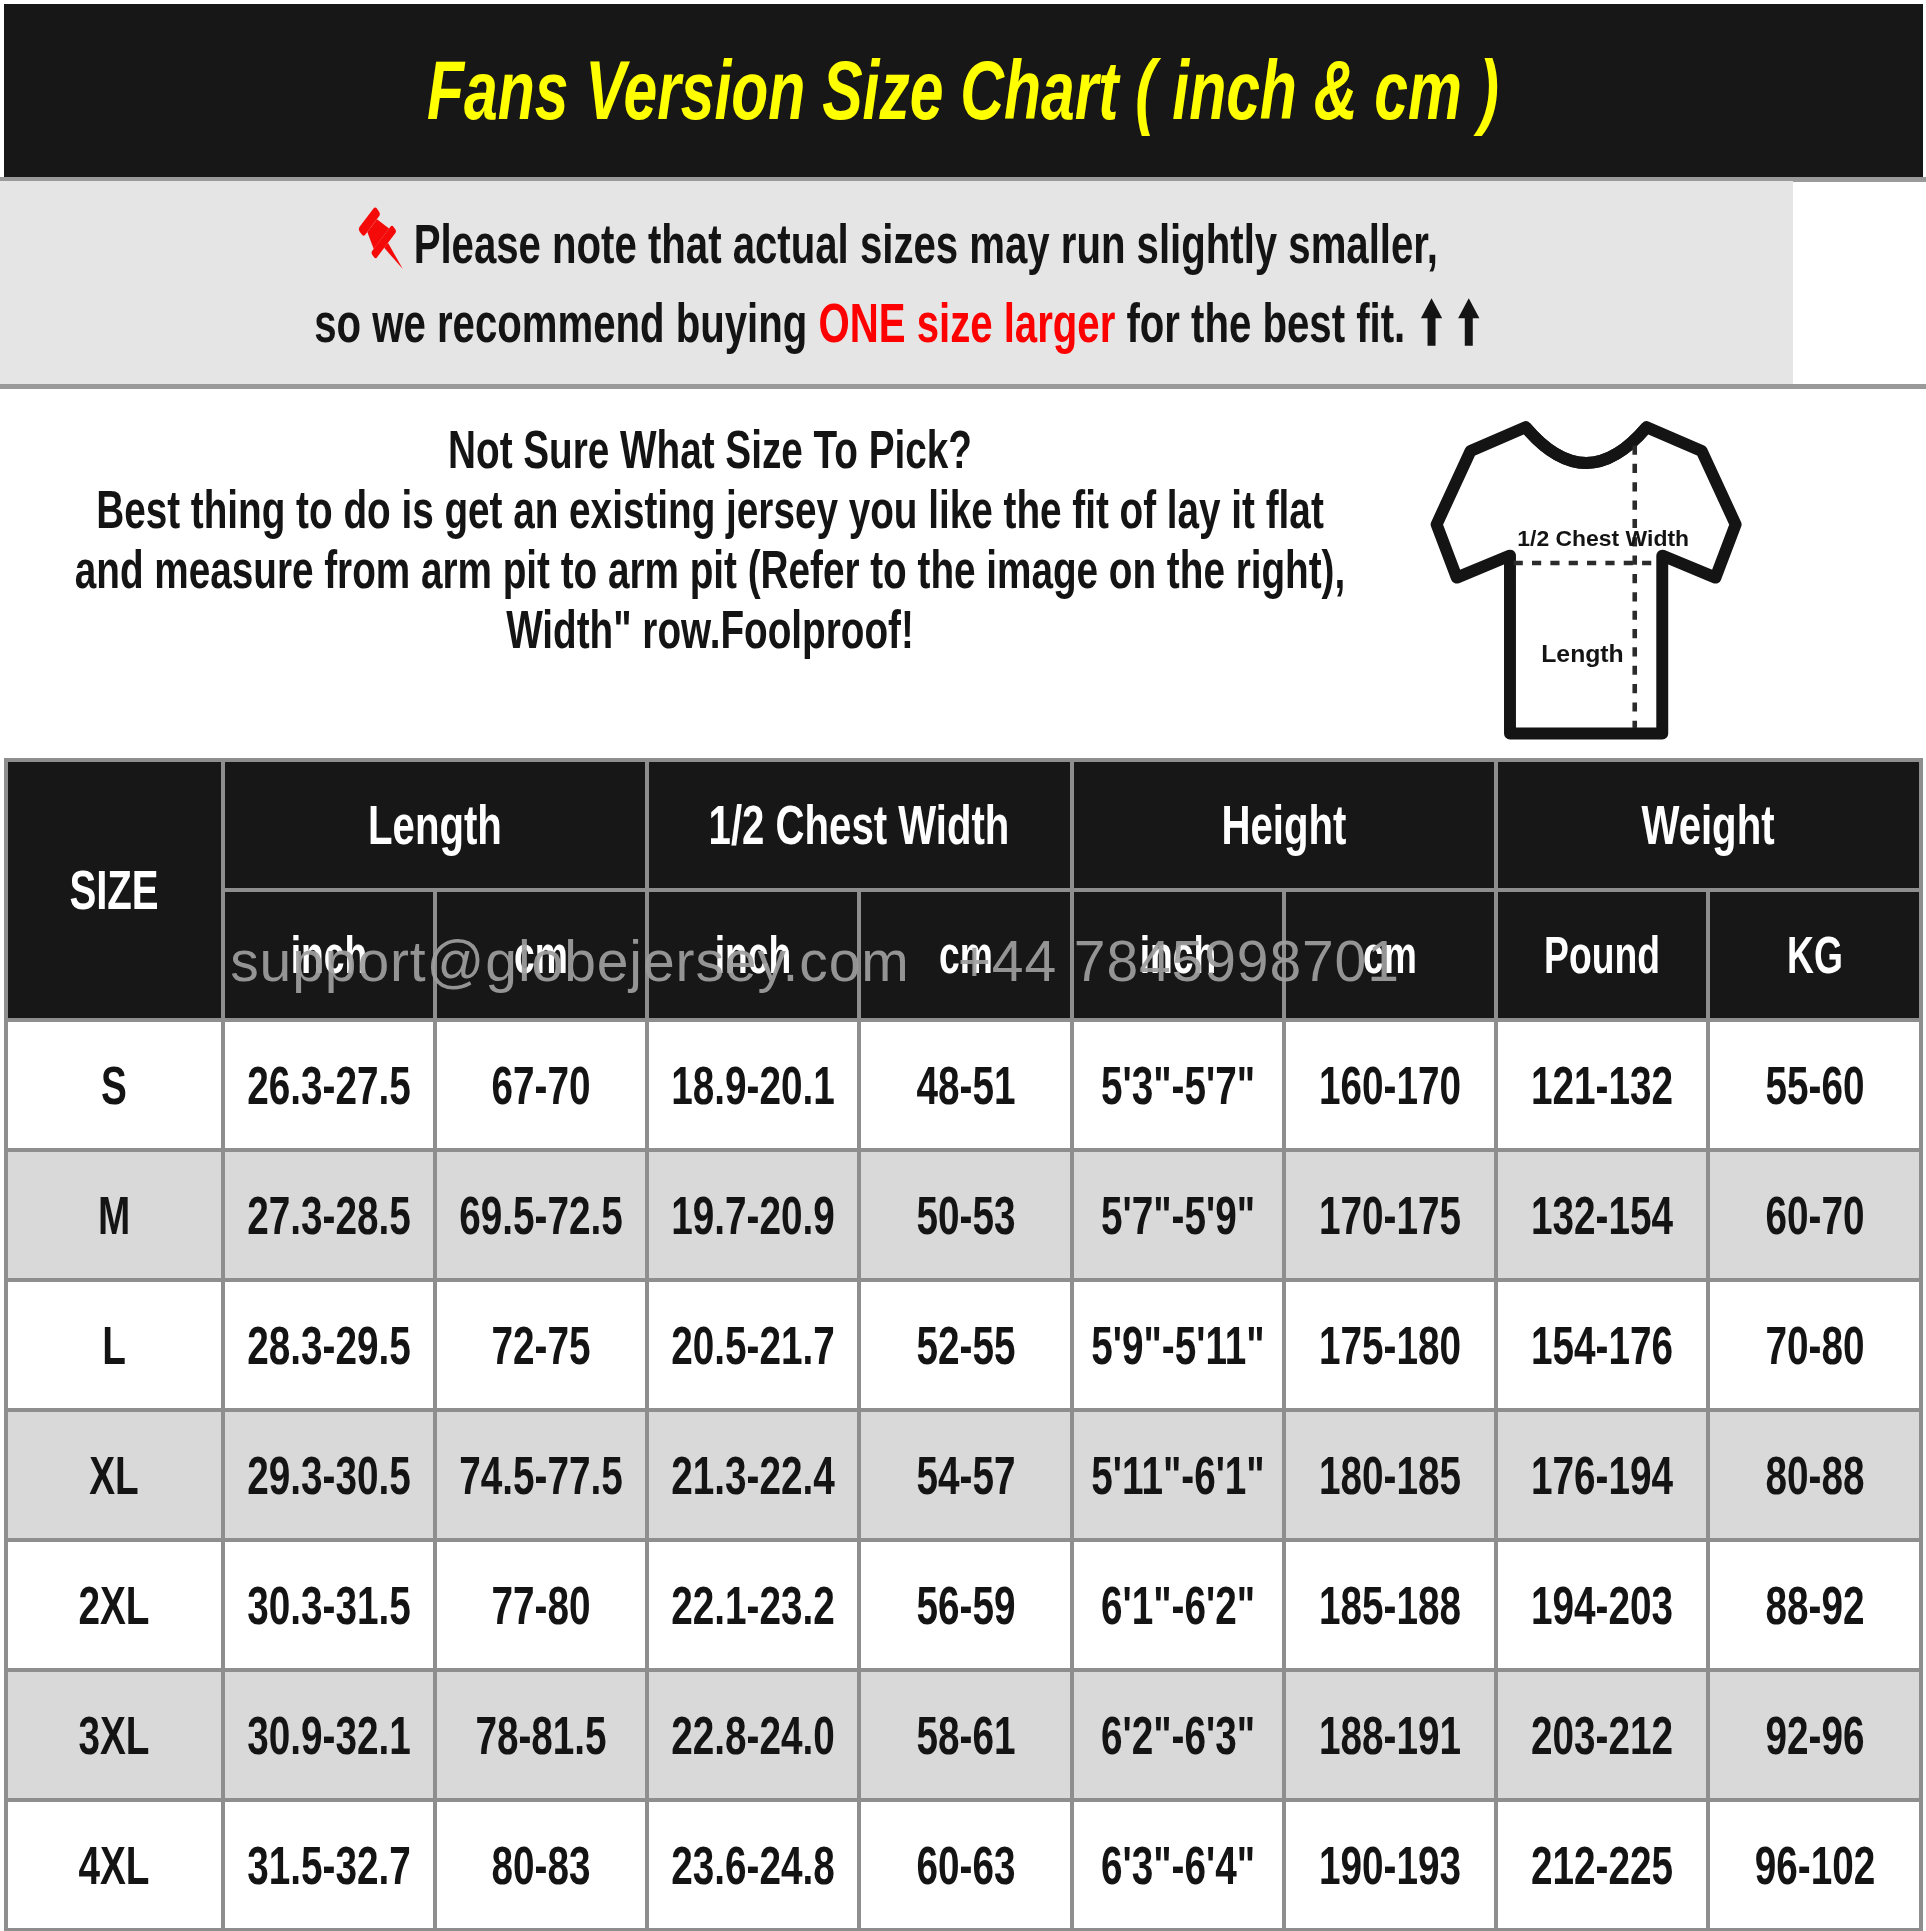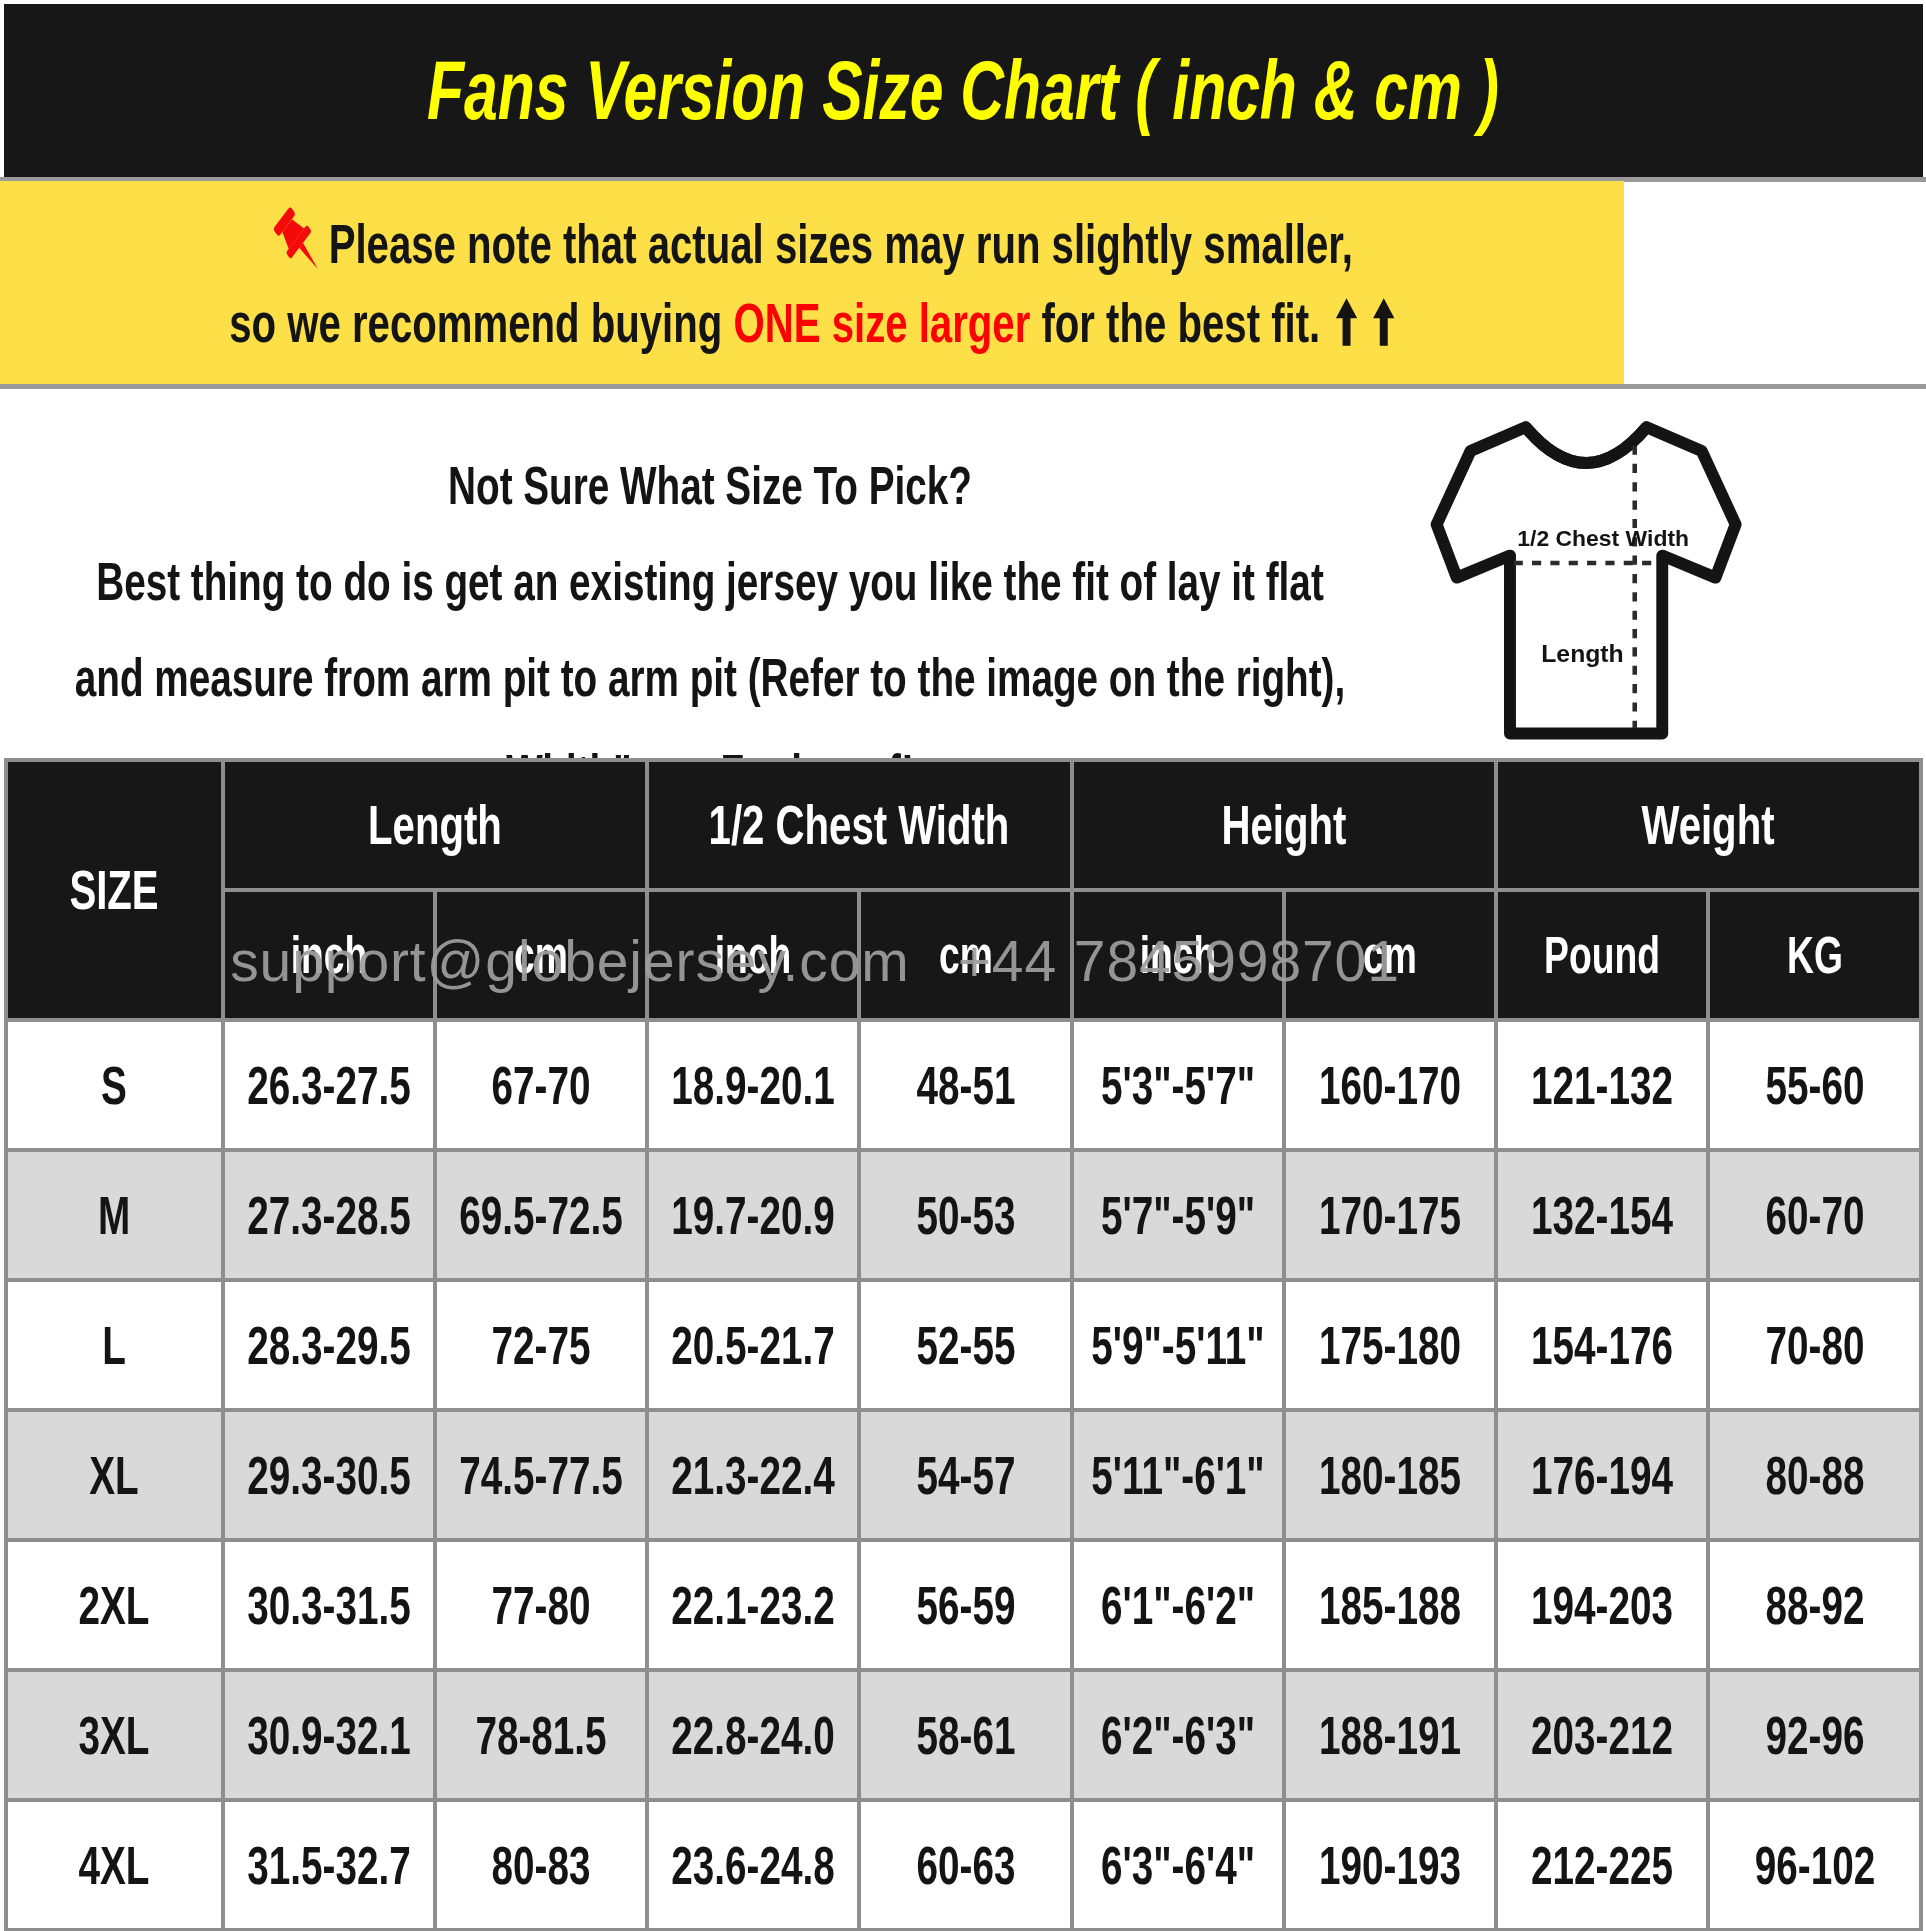--- a/index.html
+++ b/index.html
@@ -17,35 +17,35 @@
   
   .title-band{
     position:absolute;left:3.7px;top:3.7px;width:1919px;height:173px;
     background:#171717;
   }
   .title-band .cline{height:215px;font-style:italic;}
   .title-band .cmid{font-size:83px;line-height:173px;color:#ffff00;}
   .sep{position:absolute;left:0;width:1927px;height:4.6px;background:#9a9a9a;}
   
   .note-band{
-    position:absolute;left:0;top:181px;width:1624px;height:204px;
-    background:#fde047;
+    position:absolute;left:0;top:181px;width:1793px;height:204px;
+    background:#e5e5e5;
   }
   .note-line1{height:79px;margin-top:24px;}
   .note-line2{height:79px;}
   .note-band .cmid{font-size:55px;line-height:79px;}
   .note-band .red{color:#ff0000;}
   .pin-svg{vertical-align:-20px;margin-right:1.8px;}
   .arrow-svg{vertical-align:-3.7px;margin-left:20px;}
   
   .guide-band{
     position:absolute;left:0;top:389px;width:1927px;height:368px;background:#ffffff;
   }
   .guide-text{position:absolute;left:0;top:31px;width:1419px;}
-  .guide-text .cline{height:60px;margin-top:36px;}
+  .guide-text .cline{height:60px;}
   .guide-text .cmid{font-size:53px;line-height:60px;}
   .shirt-wrap{position:absolute;left:1429px;top:18.4px;width:317px;height:344px;}
   
   table.size-table{
     position:absolute;left:3.7px;top:758px;width:1919px;height:1174px;
     border-collapse:collapse;table-layout:fixed;
   }
   .size-table th,.size-table td{
     border:4.6px solid #8e8e8e;position:relative;padding:0;
   }

